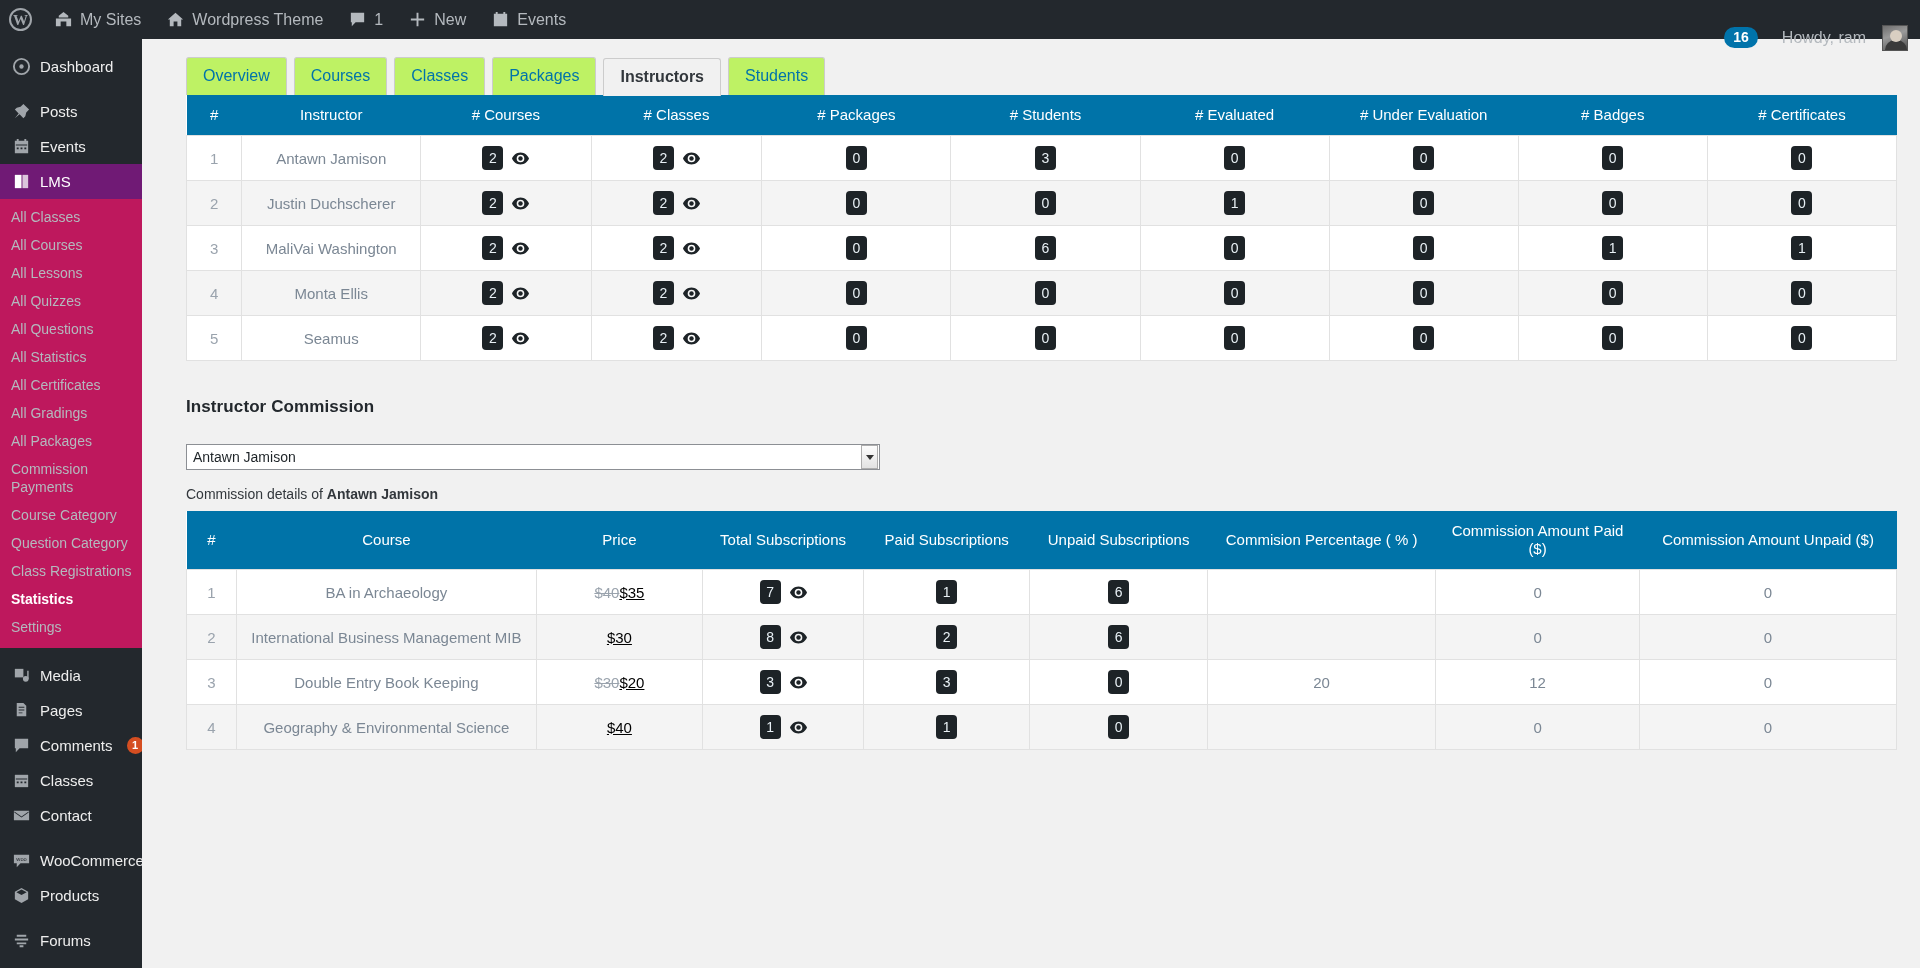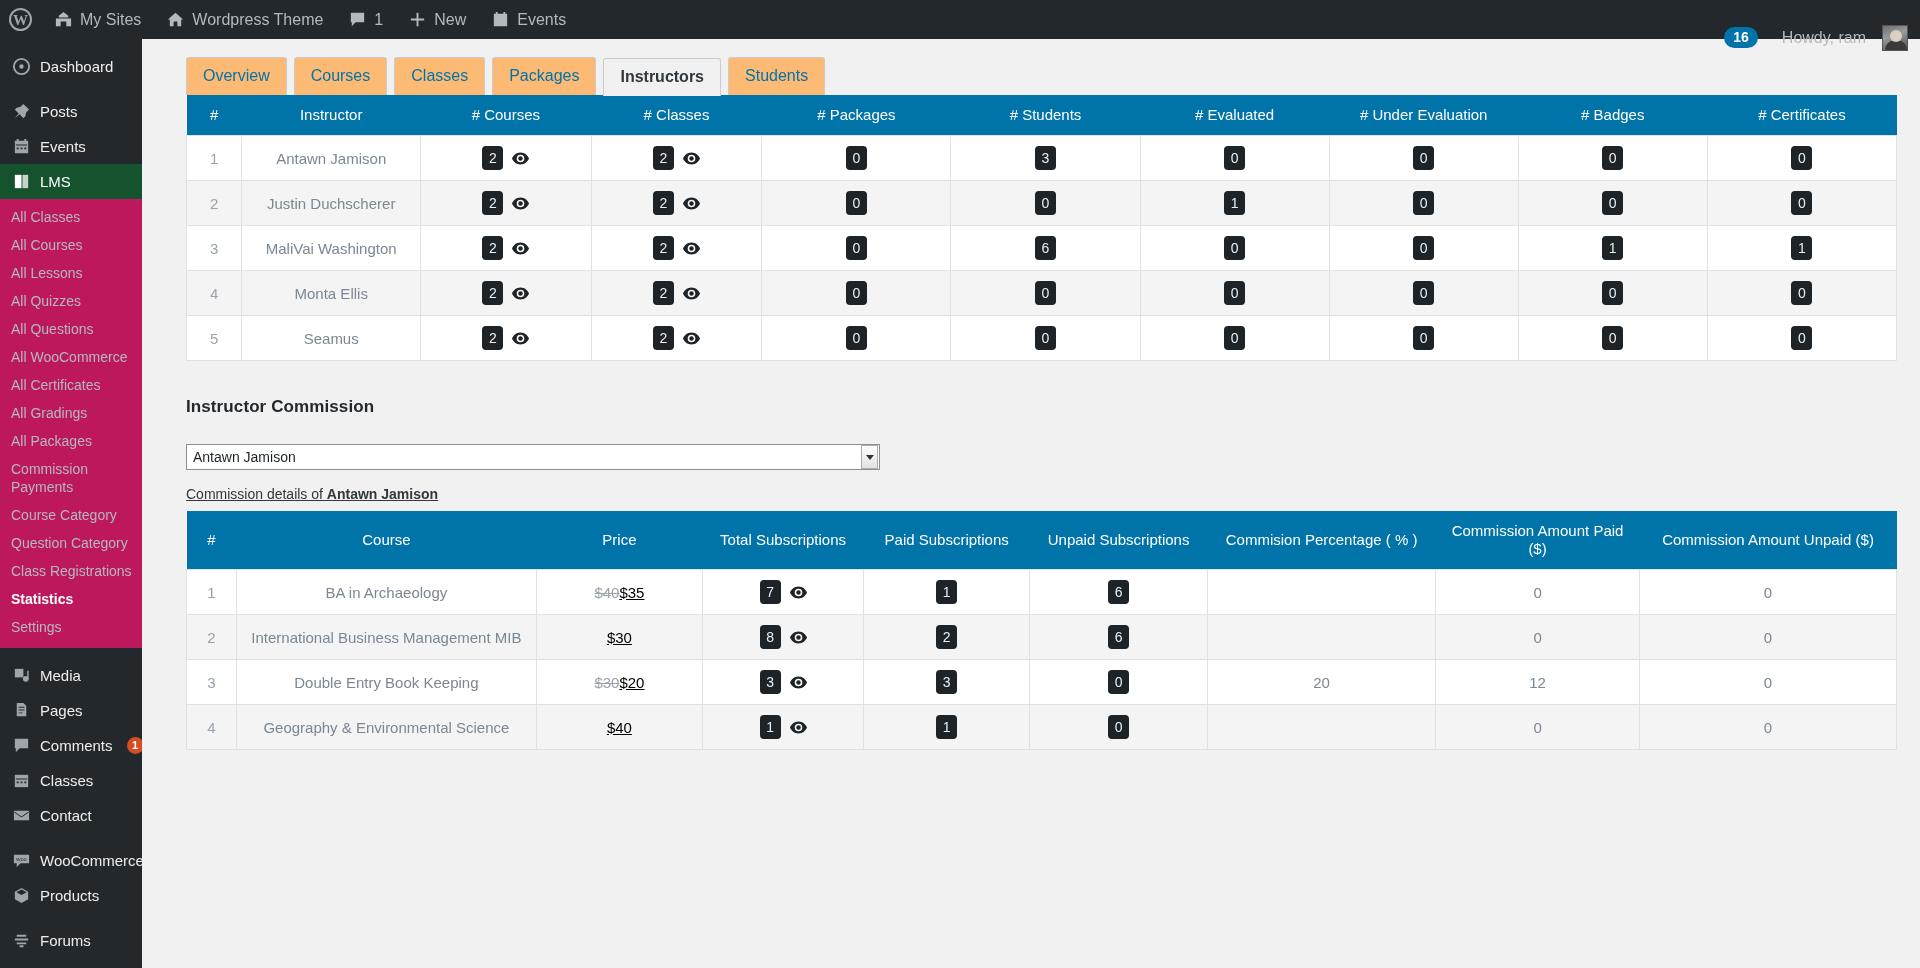--- a/index.html
+++ b/index.html
@@ -51,21 +51,21 @@
   #sidebar {
     position: absolute; top: 39px; left: 0; width: 142px; height: 929px;
     background: #23282d; color: #eee; font-size: 15px; overflow: hidden;
   }
   .menu-top {
     display: flex; align-items: center; gap: 9px;
     height: 35px; padding: 0 11px; color: #eee; cursor: pointer;
     position: relative;
   }
   .menu-top.current {
-    background: #14532d; color: #fff; font-weight: 400;
+    background: #701a75; color: #fff; font-weight: 400;
   }
   .menu-top.current::after {
     content:""; position:absolute; right:-8px; top:50%; margin-top:-8px;
     border-style: solid; border-width: 8px 0 8px 8px;
     border-color: transparent transparent transparent #0073aa;
   }
   .menu-sep { height: 10px; }
   .submenu { background: #be185d; padding: 4px 0 7px 0; }
   .sub-item {
     display: block; padding: 5px 0 5px 11px;
@@ -89,21 +89,21 @@
     position: absolute; top: 39px; left: 163px;
     width: 1757px; height: 929px; background: #f1f1f1; overflow: hidden;
   }
 
   
   .tabrow {
     display: flex; align-items: flex-end; gap: 7px;
     padding: 19px 0 0 23px; height: 56px;
   }
   .tab {
-    background: #fdba74; border: 1px solid #ccc; border-bottom: none;
+    background: #bef264; border: 1px solid #ccc; border-bottom: none;
     padding: 8px 16px 9px; font-size: 16px; color: #0073aa;
     cursor: pointer; line-height: 20px;
     border-radius: 3px 3px 0 0;
   }
   .tab.active {
     background: #f1f1f1; color: #32373c; font-weight: bold;
     border-color: #ccc; position: relative; top: 1px;
   }
 
   
@@ -155,21 +155,21 @@
     width: 17px; height: 24px; margin-right: 1px;
     background: linear-gradient(#fdfdfd,#e2e2e2);
     border: 1px solid #adadad; display: flex;
     align-items: center; justify-content: center;
   }
   .caret {
     width: 0; height: 0; border-left: 4px solid transparent;
     border-right: 4px solid transparent; border-top: 5px solid #333;
   }
   .subcaption {
-    padding: 16px 0 9px 23px; font-size: 14px; color: #32373c; text-decoration: underline;
+    padding: 16px 0 9px 23px; font-size: 14px; color: #32373c;
   }
   .subcaption b { font-weight: bold; }
   .price-old { text-decoration: line-through; color: #9aa3ad; }
   .price-new { text-decoration: underline; color: #000000; }
 </style>
 </head>
 <body>
 
 <div id="adminbar">
   <div class="ab-item ab-logo">
@@ -272,21 +272,21 @@
     </span>
     <span>LMS</span>
   </div>
 
   <div class="submenu">
     <span class="sub-item">All Classes</span>
     <span class="sub-item">All Courses</span>
     <span class="sub-item">All Lessons</span>
     <span class="sub-item">All Quizzes</span>
     <span class="sub-item">All Questions</span>
-    <span class="sub-item">All WooCommerce</span>
+    <span class="sub-item">All Statistics</span>
     <span class="sub-item">All Certificates</span>
     <span class="sub-item">All Gradings</span>
     <span class="sub-item">All Packages</span>
     <span class="sub-item">Commission Payments</span>
     <span class="sub-item">Course Category</span>
     <span class="sub-item">Question Category</span>
     <span class="sub-item">Class Registrations</span>
     <span class="sub-item current">Statistics</span>
     <span class="sub-item">Settings</span>
   </div>

